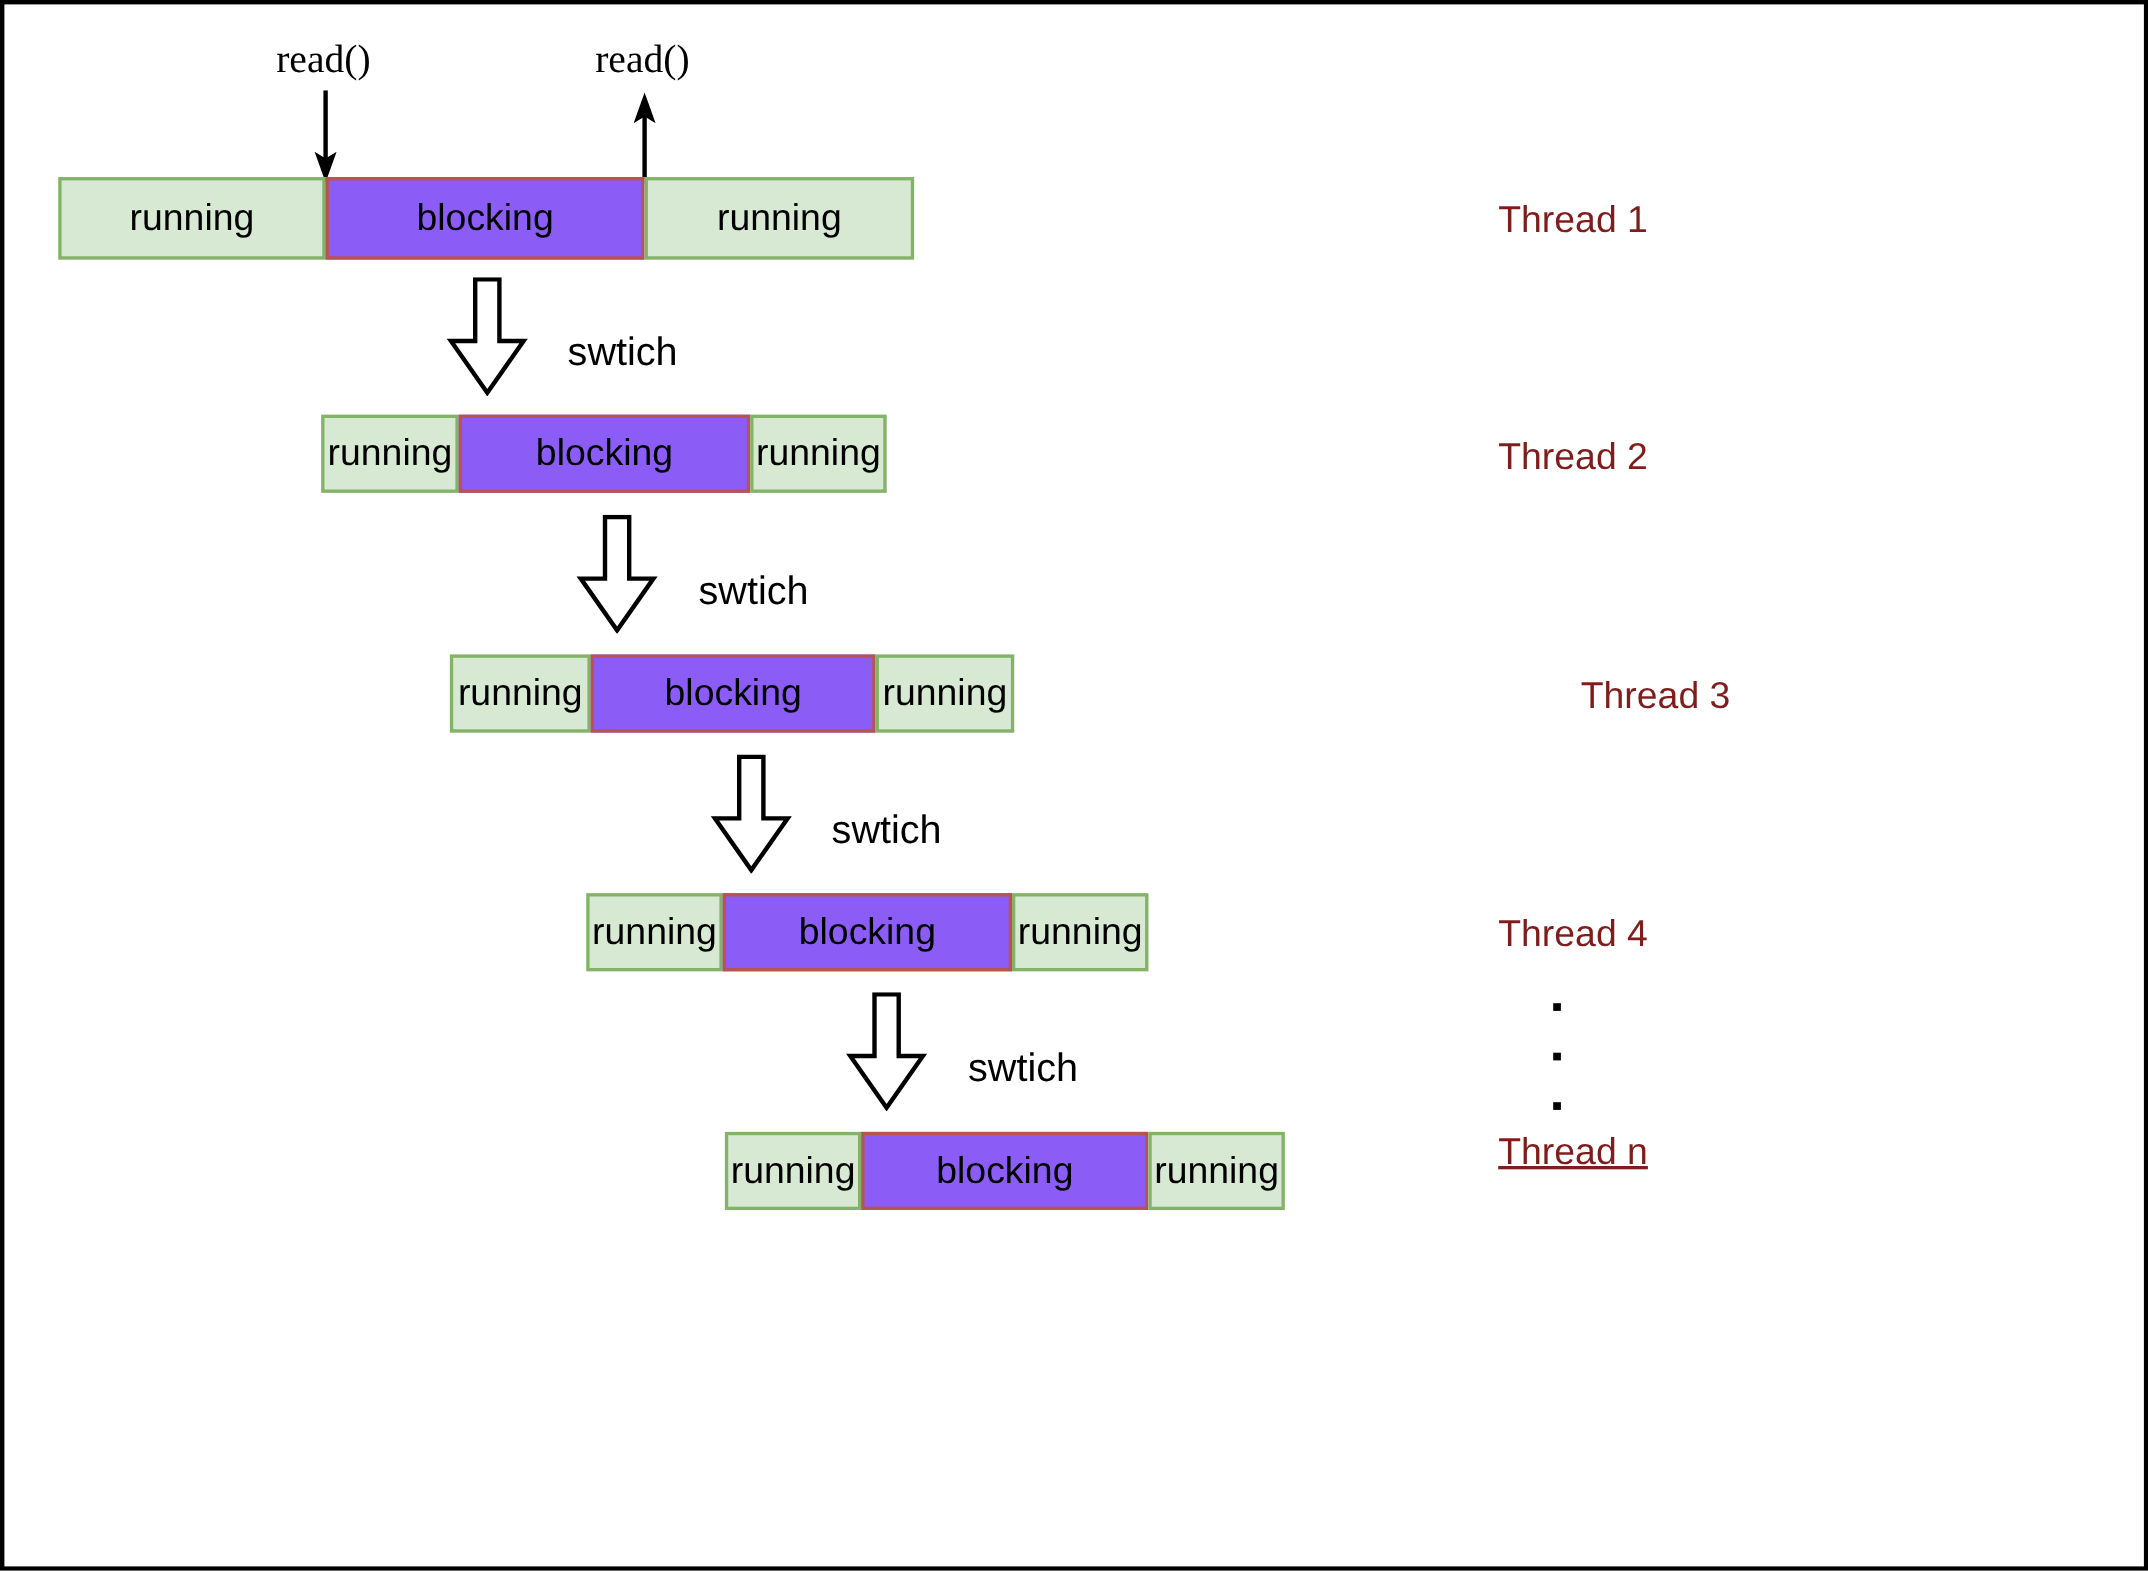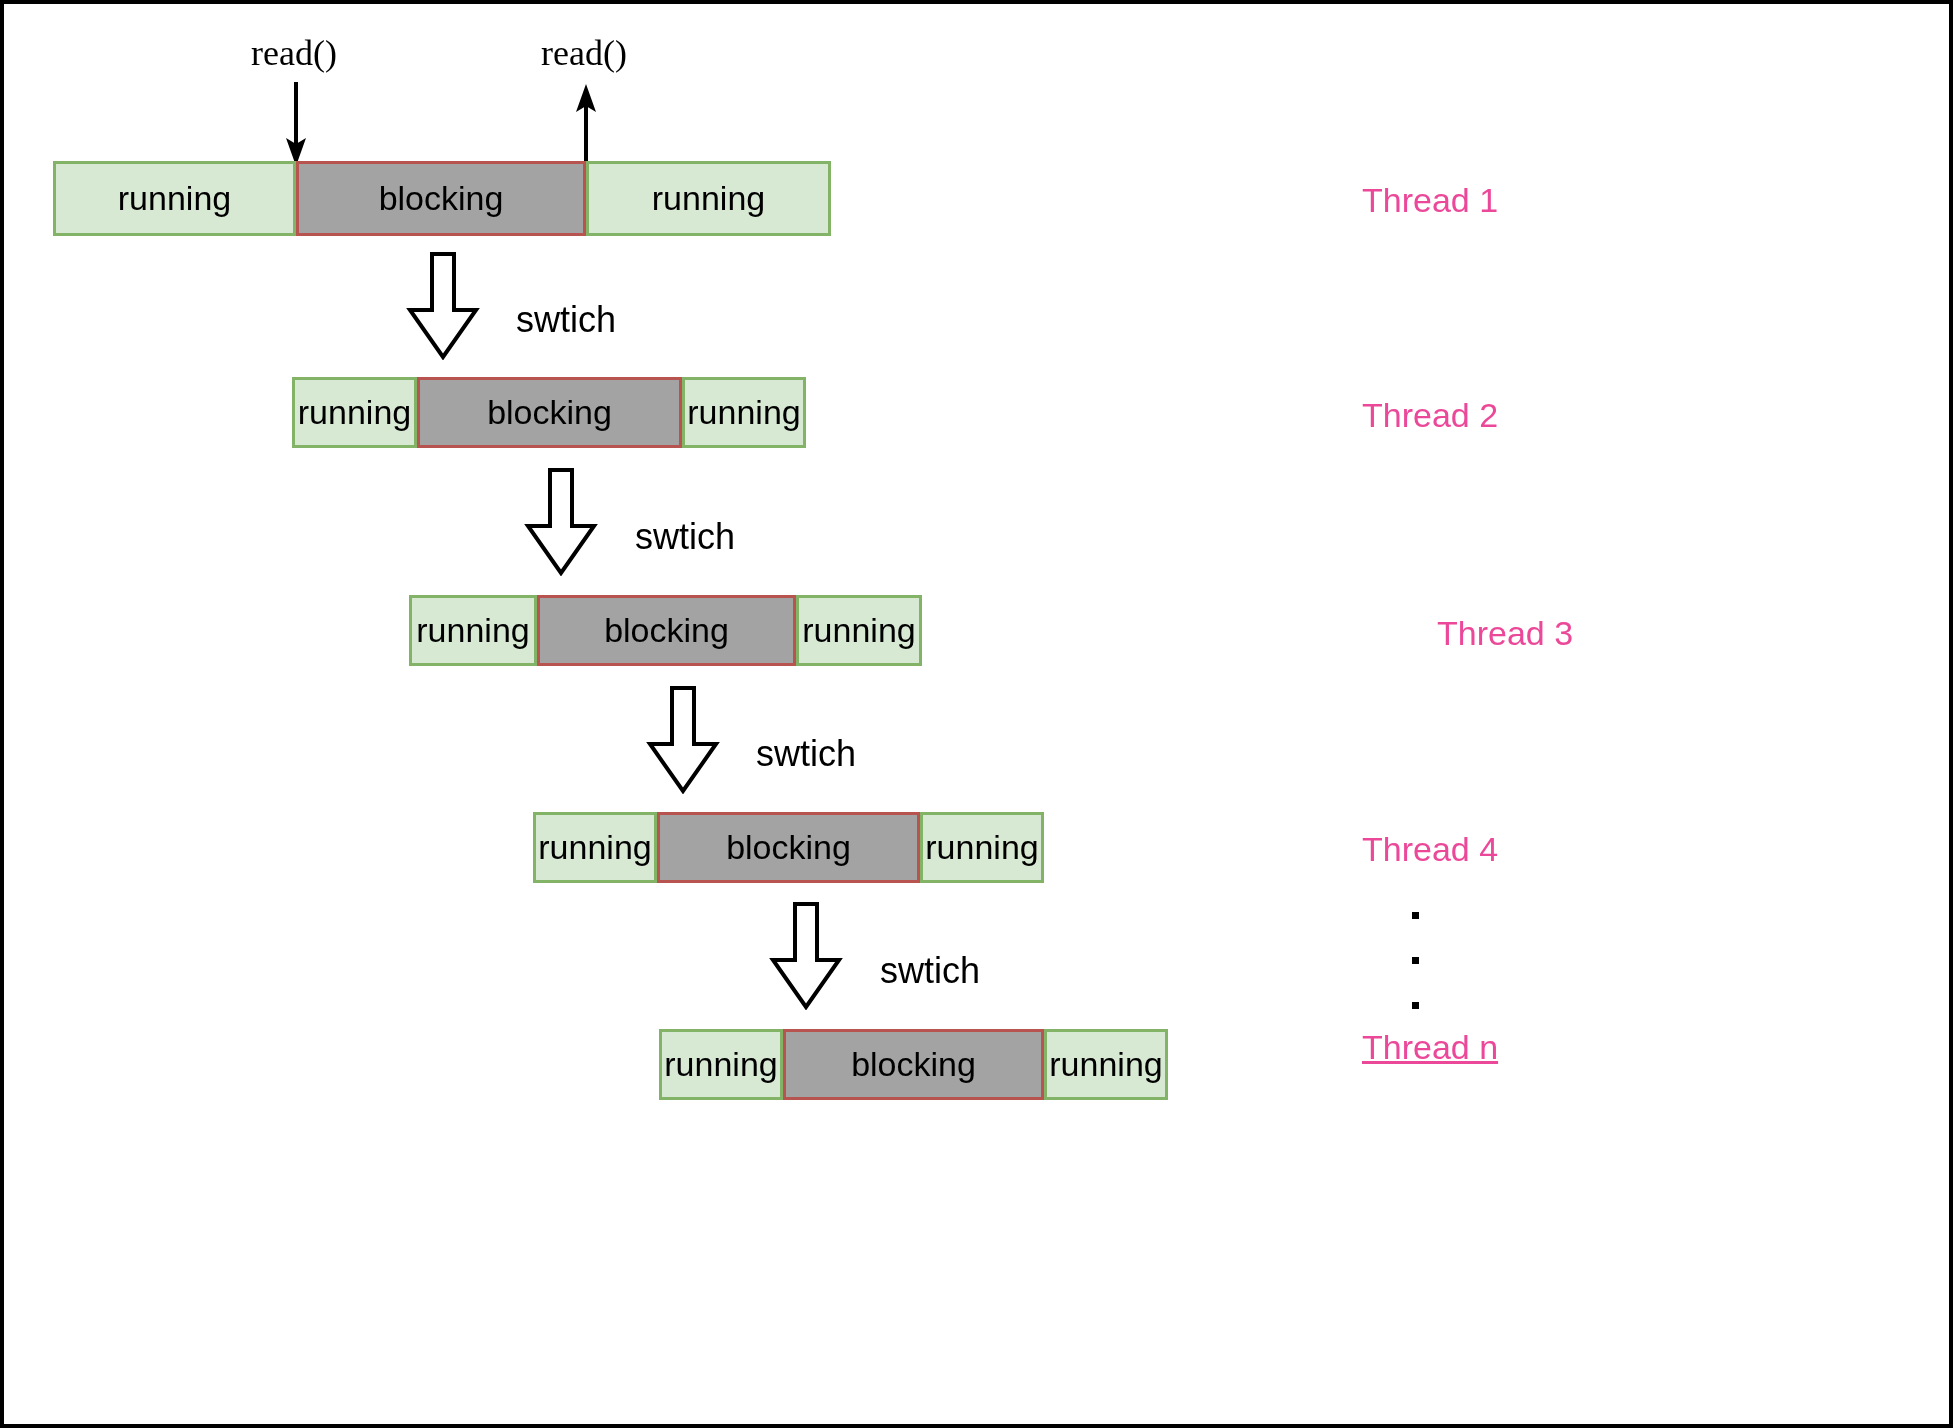--- a/index.html
+++ b/index.html
@@ -13,24 +13,24 @@
     overflow:hidden;
   }
   .bar{position:absolute;display:flex;box-sizing:border-box;}
   .seg{
     box-sizing:border-box;
     display:flex;align-items:center;justify-content:center;
     font-size:34px;color:#000000;
     white-space:nowrap;
   }
   .seg.running{background:#d7e8d3;border:3px solid #82b366;}
-  .seg.blocking{background:#a3a3a3;border:3px solid #b85450;}
+  .seg.blocking{background:#8b5cf6;border:3px solid #b85450;}
   .thread-label{
     position:absolute;
-    font-size:34px;color:#ec4899;
+    font-size:34px;color:#7f1d1d;
     white-space:nowrap;
     text-align:right;
   }
   .switch-label{
     position:absolute;
     font-size:36px;color:#000000;
     white-space:nowrap;
   }
   .read-label{
     position:absolute;

